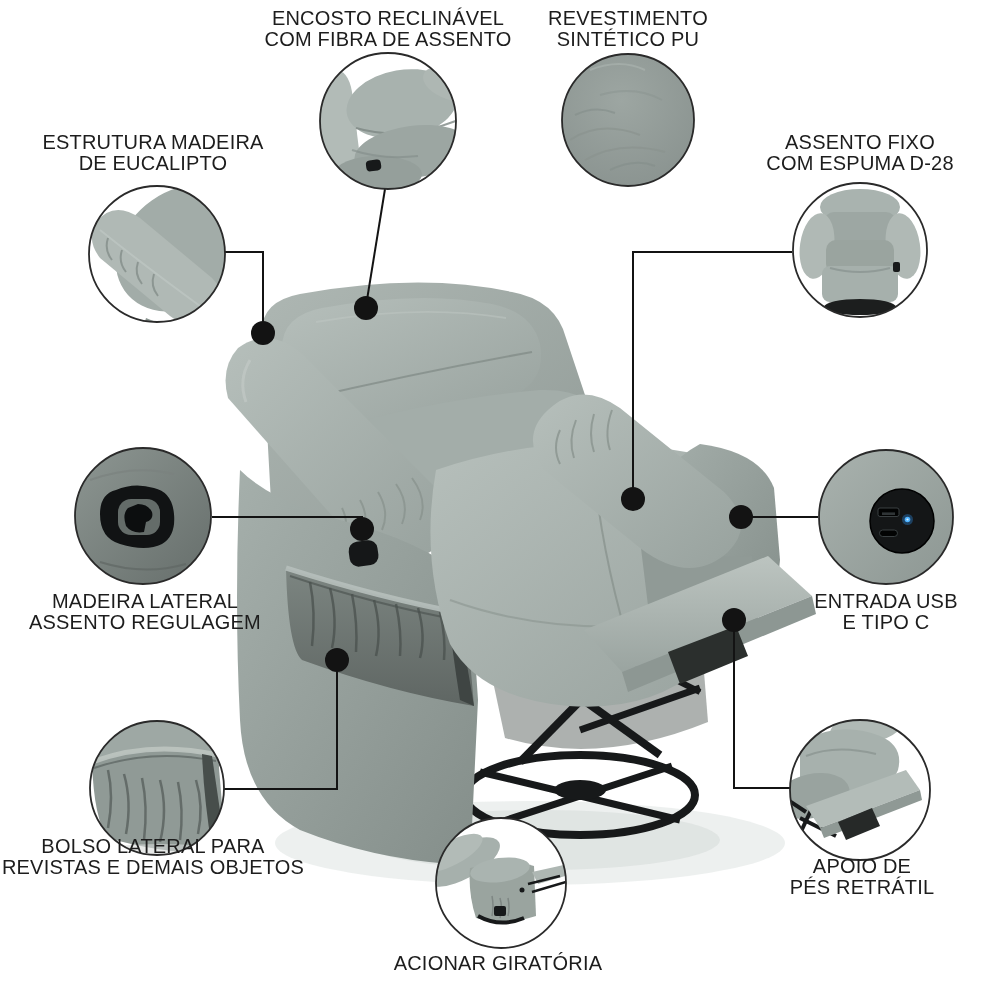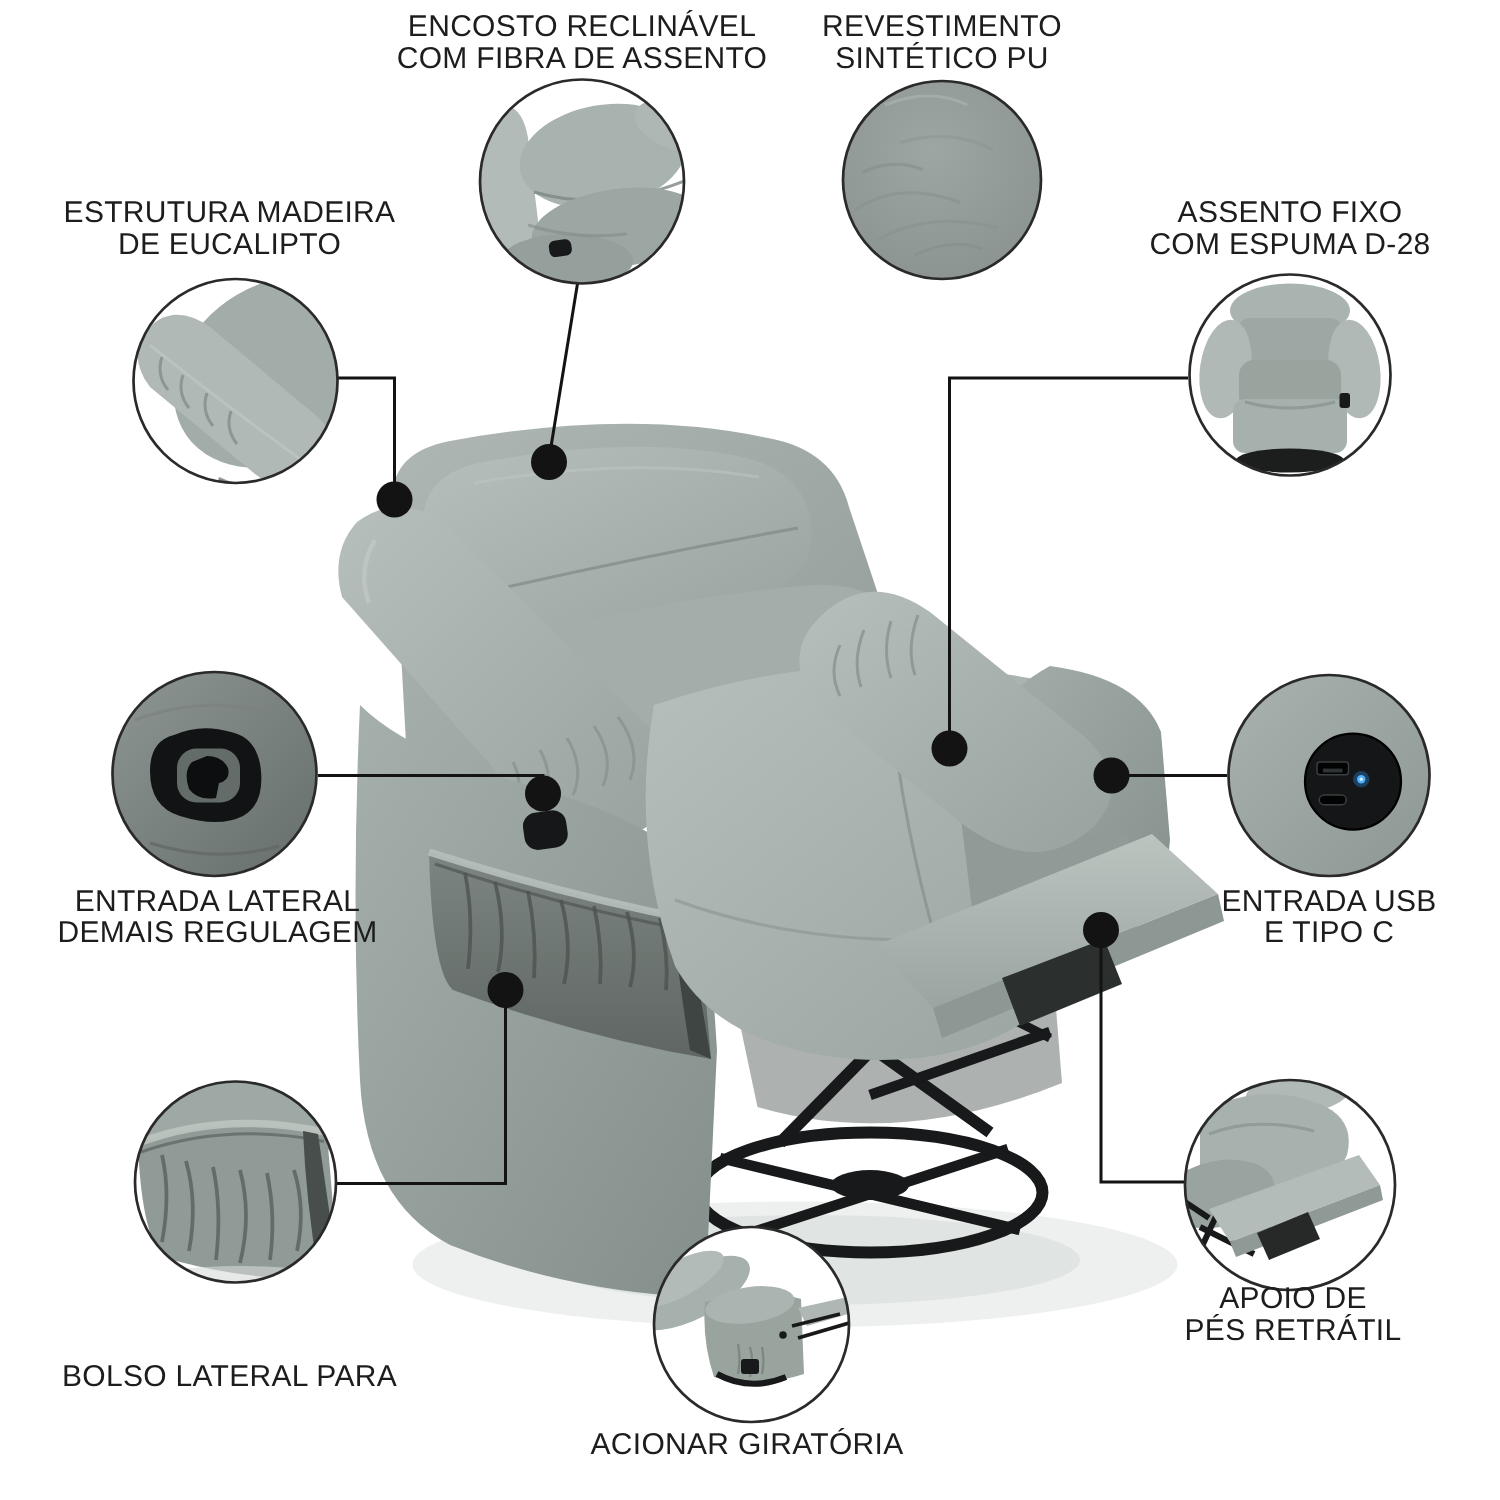--- a/index.html
+++ b/index.html
@@ -349,29 +349,30 @@
   </div>
   <div class="label" style="left:478px;top:8px;width:300px">
     <span class="ln">REVESTIMENTO</span>
     <span class="ln">SINTÉTICO PU</span>
   </div>
   <div class="label" style="left:710px;top:132px;width:300px">
     <span class="ln">ASSENTO FIXO</span>
     <span class="ln">COM ESPUMA D-28</span>
   </div>
   <div class="label" style="left:0px;top:591px;width:290px">
-    <span class="ln">ENTRADA LATERAL</span>
-    <span class="ln">DEMAIS REGULAGEM</span>
+    <span class="ln">MADEIRA LATERAL</span>
+    <span class="ln">ASSENTO REGULAGEM</span>
   </div>
   <div class="label" style="left:736px;top:591px;width:300px">
     <span class="ln">ENTRADA USB</span>
     <span class="ln">E TIPO C</span>
   </div>
-  <div class="label" style="left:0px;top:908px;width:306px">
+  <div class="label" style="left:0px;top:836px;width:306px">
     <span class="ln">BOLSO LATERAL PARA</span>
+    <span class="ln">REVISTAS E DEMAIS OBJETOS</span>
   </div>
   <div class="label" style="left:712px;top:856px;width:300px">
     <span class="ln">APOIO DE</span>
     <span class="ln">PÉS RETRÁTIL</span>
   </div>
   <div class="label" style="left:348px;top:953px;width:300px">
     <span class="ln">ACIONAR GIRATÓRIA</span>
   </div>
 </div>
 

